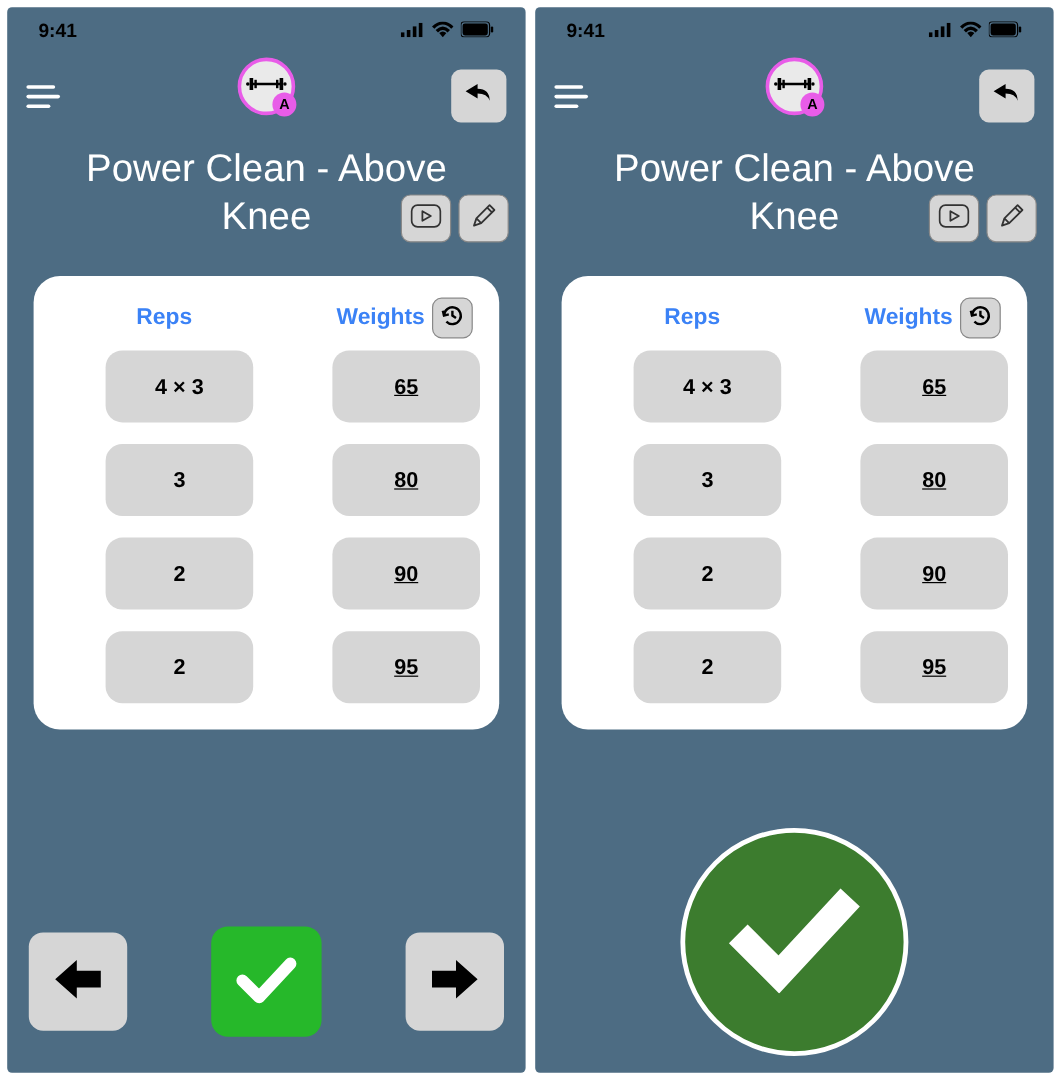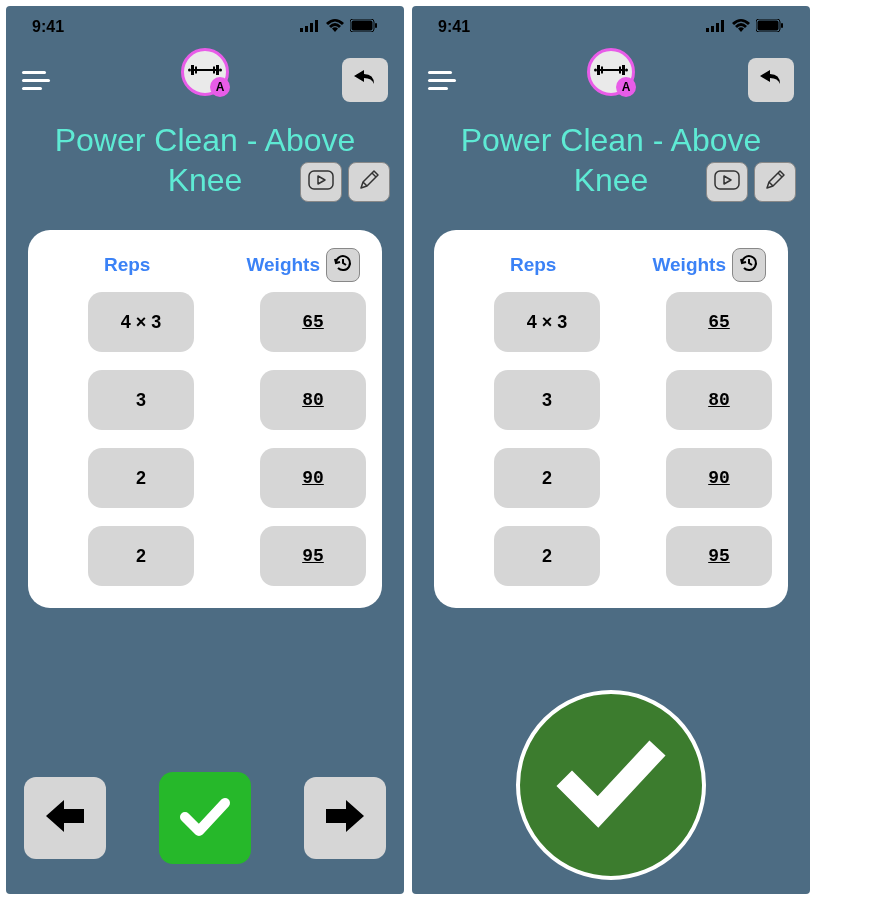--- a/index.html
+++ b/index.html
@@ -4,21 +4,21 @@
   <style>
     * { box-sizing: border-box; margin: 0; padding: 0; }
     body {
       font-family: -apple-system, BlinkMacSystemFont, "Segoe UI", Helvetica, Arial, sans-serif;
       background: #fff;
       display: flex;
       gap: 8px;
       padding: 6px;
     }
     .phone {
-      width: 398px;
+      width: 432px;
       height: 888px;
       background: #4d6c83;
       border-radius: 4px;
       position: relative;
       overflow: hidden;
       display: flex;
       flex-direction: column;
     }
     .statusbar {
       display: flex;
@@ -100,21 +100,21 @@
       display: flex;
       align-items: center;
       justify-content: center;
       cursor: pointer;
     }
     .title-row {
       padding: 10px 12px 0 12px;
       position: relative;
     }
     .title {
-      color: #5eead4;
+      color: #ffffff;
       font-size: 32px;
       font-weight: 400;
       text-align: center;
       line-height: 1.25;
       padding: 0 30px;
     }
     .title-actions {
       position: absolute;
       right: 14px;
       bottom: -2px;
@@ -173,21 +173,20 @@
       align-items: center;
       justify-content: center;
       font-size: 18px;
       font-weight: 600;
       color: #000;
       cursor: pointer;
       margin-left: 44px;
     }
     .cell.weight span {
       text-decoration: underline;
-      font-family: Liberation Mono, monospace;
     }
     .footer {
       margin-top: auto;
       padding: 0 18px 30px 18px;
       display: flex;
       align-items: center;
       justify-content: space-between;
     }
     .nav-btn {
       width: 82px;

